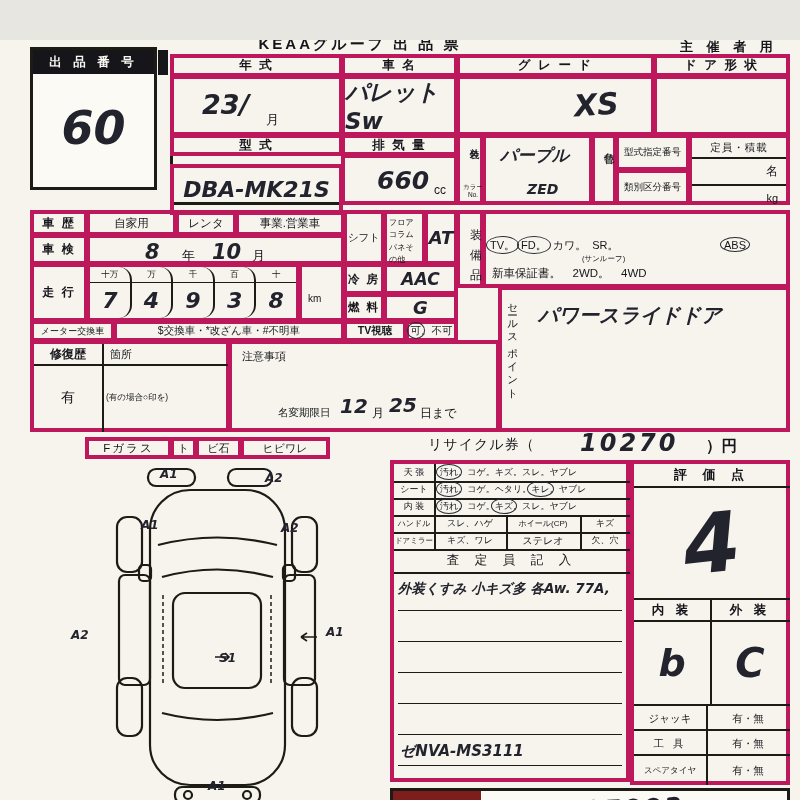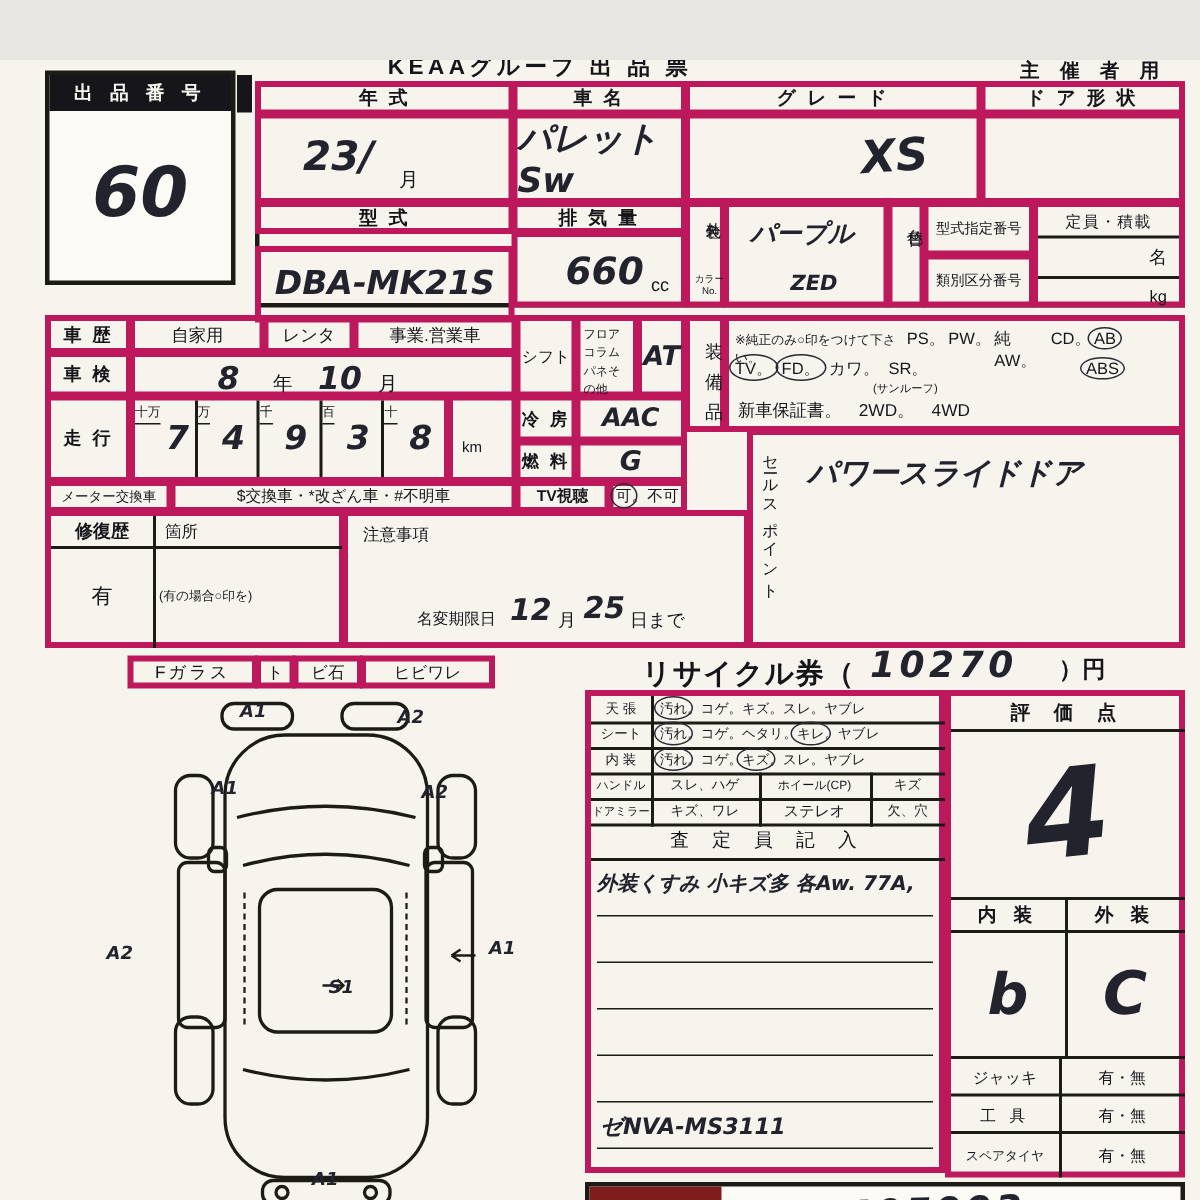--- a/index.html
+++ b/index.html
@@ -15,21 +15,21 @@
   .circ{position:relative;display:inline-block;}
   .circ::after{content:"";position:absolute;left:-4px;right:-4px;top:-2px;bottom:-1px;
                border:1.6px solid #2a2a33;border-radius:50%;}
   .wline{position:absolute;left:4px;right:4px;border-bottom:1.5px solid #1c1b16;}
   .brb{border-right:2px solid #1c1b16;border-bottom:2px solid #1c1b16;}
   .bb{border-bottom:2px solid #1c1b16;}
   .br{border-right:2px solid #1c1b16;}
   .bt{border-top:2px solid #1c1b16;}
   svg{display:block;}
   .mg{display:flex;height:100%;}
-  .mgc{flex:1;display:flex;flex-direction:row;border-right:2px solid #1c1b16;}
+  .mgc{flex:1;display:flex;flex-direction:column;border-right:2px solid #1c1b16;border-radius:13px;}
   .mgc:last-child{border-right:none;}
   .mgu{height:15px;font-size:8.5px;display:flex;align-items:center;justify-content:center;border-bottom:1.5px solid #1c1b16;}
   .mgd{flex:1;display:flex;align-items:center;justify-content:center;font-size:22px;}
 </style>
 </head>
 <body>
 
 <div class="sheet">
 
   <div class="abs" style="left:180px;top:-5px;width:360px;text-align:center;font-size:15px;font-weight:bold;letter-spacing:3px">KEAAグループ 出 品 票</div>
@@ -157,28 +157,20 @@
   <div class="abs bx cell" style="left:343px;top:280px;width:64px;height:22px;font-size:10.5px;font-weight:bold">TV視聴</div>
   <div class="abs bx cell" style="left:405px;top:280px;width:53px;height:22px;font-size:10.5px">
     <span class="circ">可</span>
       <span>。不可</span>
   </div>
 
   <div class="abs bx" style="left:456px;top:170px;width:28px;height:78px">
     <span class="vert" style="position:absolute;left:7px;top:5px;font-size:12px;letter-spacing:3px">装 備 品</span>
   </div>
   <div class="abs bx" style="left:482px;top:170px;width:308px;height:78px">
-    <div style="position:absolute;left:4px;top:4px;right:4px;display:flex;align-items:baseline;gap:2px">
-      <span style="font-size:8.5px">※純正のみ○印をつけて下さい。</span>
-      <span style="font-size:11px">PS。</span>
-      <span style="font-size:11px">PW。</span>
-      <span style="font-size:11px">純AW。</span>
-      <span style="font-size:11px">CD。</span>
-      <span class="circ" style="font-size:11px;margin-left:auto;margin-right:38px">AB</span>
-    </div>
     <div style="position:absolute;left:4px;top:24px;right:4px;display:flex;align-items:baseline;gap:6px">
       <span class="circ" style="font-size:11px">TV。</span>
       <span class="circ" style="font-size:11px">FD。</span>
       <span style="font-size:11px">カワ。</span>
       <span style="font-size:11px">SR。</span>
       <span class="circ" style="font-size:11px;margin-left:auto;margin-right:36px">ABS</span>
     </div>
     <span style="position:absolute;left:96px;top:40px;font-size:7.5px">(サンルーフ)</span>
     <div style="position:absolute;left:6px;top:52px;font-size:11.5px">新車保証書。　2WD。　4WD</div>
   </div>
@@ -202,21 +194,21 @@
     <span style="position:absolute;left:140px;top:61px;font-size:12px">月</span>
     <span class="hw" style="position:absolute;left:157px;top:49px;font-size:20px">25</span>
     <span style="position:absolute;left:188px;top:61px;font-size:12px">日まで</span>
   </div>
 
   <div class="abs bx cell" style="left:85px;top:397px;width:87px;height:22px;font-size:11.5px;letter-spacing:2px">Fガラス</div>
   <div class="abs bx cell" style="left:170px;top:397px;width:27px;height:22px;font-size:11px">ト</div>
   <div class="abs bx cell" style="left:195px;top:397px;width:47px;height:22px;font-size:11px">ビ石</div>
   <div class="abs bx cell" style="left:240px;top:397px;width:90px;height:22px;font-size:11px">ヒビワレ</div>
 
-  <span class="abs" style="left:428px;top:396px;font-size:19px;font-weight:bold;letter-spacing:1px">リサイクル券（</span>
+  <span class="abs" style="left:428px;top:396px;font-size:14px;font-weight:normal;letter-spacing:1px">リサイクル券（</span>
   <span class="abs hw" style="left:580px;top:389px;font-size:24px;letter-spacing:3px">10270</span>
   <span class="abs" style="left:706px;top:396px;font-size:15.5px;font-weight:bold">）円</span>
 
   <div class="abs" style="left:55px;top:425px;width:300px;height:345px">
     <svg width="300" height="345" viewBox="0 0 300 345">
       <g fill="none" stroke="#1c1b16" stroke-width="2.2">
         <rect x="93" y="4" width="47" height="17" rx="8"></rect>
         <rect x="173" y="4" width="44" height="17" rx="8"></rect>
         <rect x="95" y="25" width="135" height="295" rx="40"></rect>
         <path d="M103 80 Q162 65 222 80"></path>

